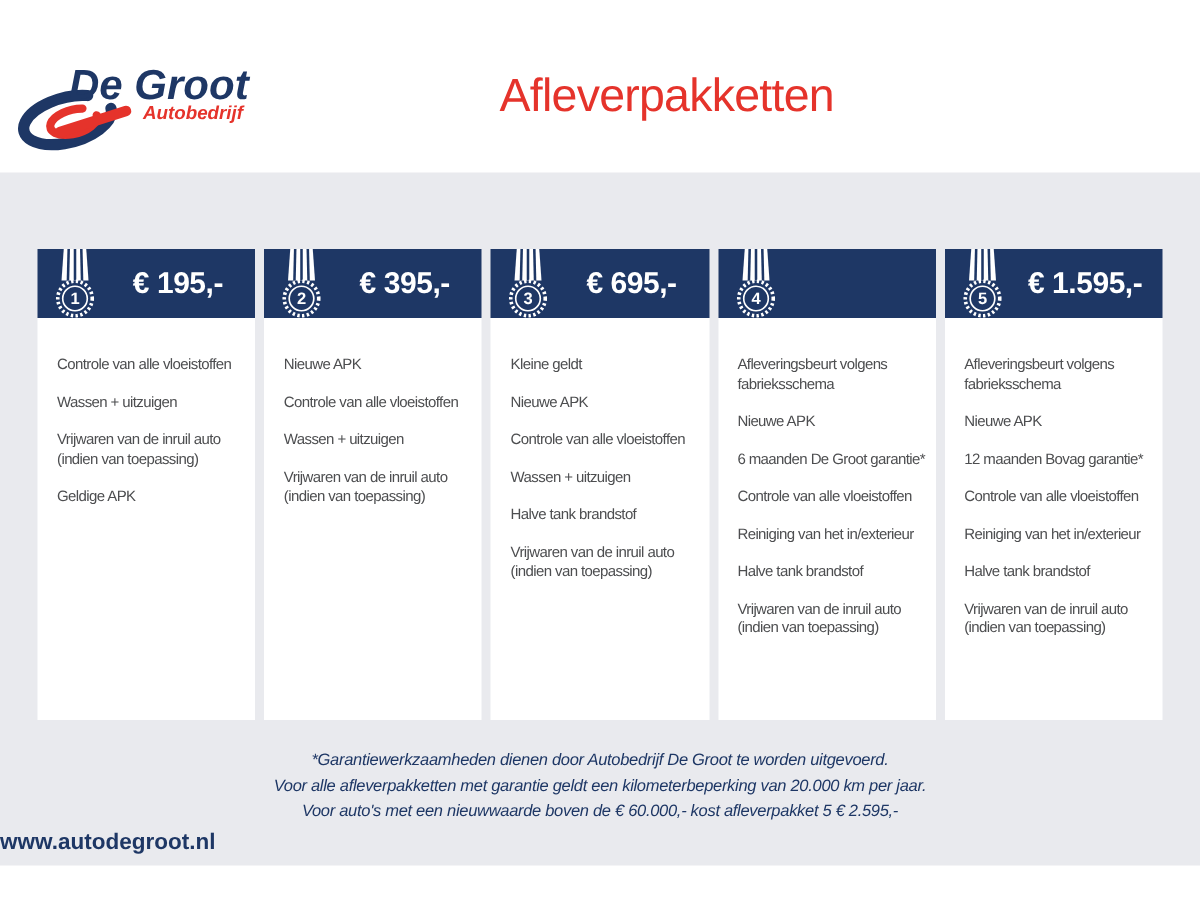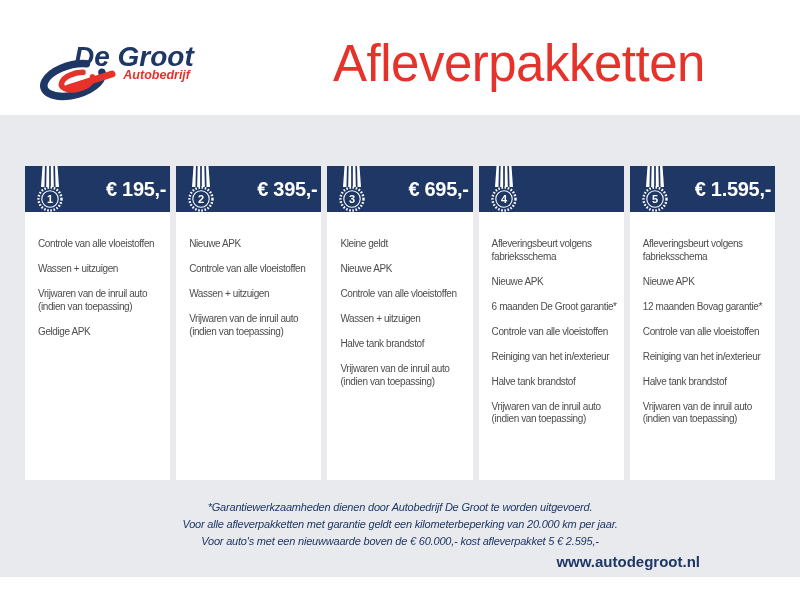--- a/index.html
+++ b/index.html
@@ -6,29 +6,29 @@
   html,body { width:800px; height:600px; }
   body {
     position:relative;
     background:#ffffff;
     font-family:"Liberation Sans", sans-serif;
     overflow:hidden;
   }
 
   
   .logo {
-    position:absolute; left:40px; top:38px; width:158px; height:64px;
+    position:absolute; left:12px; top:38px; width:158px; height:64px;
   }
   .logo svg { width:100%; height:100%; display:block; }
   .logo-name  { font:bold italic 28px "Liberation Sans", sans-serif; fill:#1e3765; }
   .logo-sub   { font:bold italic 12.5px "Liberation Sans", sans-serif; fill:#e5332b; }
 
   .page-title {
     position:absolute; left:333px; top:40px;
-    font-size:51px; line-height:48px; letter-spacing:-0.5px;
+    font-size:31px; line-height:48px; letter-spacing:-0.5px;
     color:#e5332b; font-weight:normal;
   }
 
   
   .gray-band {
     position:absolute; left:0; top:115px; width:800px; height:462px;
     background:#e9eaee;
   }
 
   
@@ -42,21 +42,21 @@
     display:flex; align-items:center;
   }
   .medal {
     flex:none; width:30px; height:46px; margin-left:10px;
     align-self:flex-start;
   }
   .medal text {
     font:bold 11px "Liberation Sans", sans-serif; fill:#ffffff;
   }
   .price {
-    flex:1; text-align:right; padding:0 4px 0 6px;
+    flex:1; text-align:center; padding:0 4px 0 6px;
     color:#ffffff; font-weight:bold; font-size:20px; letter-spacing:-0.3px;
   }
   .col-body {
     background:#ffffff; height:268px;
     padding:26px 4px 0 13px;
   }
   .item {
     width:128px;
     font-size:10px; line-height:12.5px; letter-spacing:-0.4px;
     color:#4d4e50;
@@ -66,21 +66,21 @@
   
   .footnotes {
     position:absolute; left:0; top:499px; width:800px;
     text-align:center;
     font-size:11px; line-height:17px; letter-spacing:-0.2px;
     color:#1e3765;
     font-style:italic;
   }
   .website {
     position:absolute; left:0; top:553px; width:700px;
-    text-align:right;
+    text-align:left;
     font-size:15px; font-weight:bold; color:#1e3765;
     text-decoration:none;
   }
 </style>
 </head>
 <body>
 
 <div class="gray-band"></div>
 
 <div class="logo">

